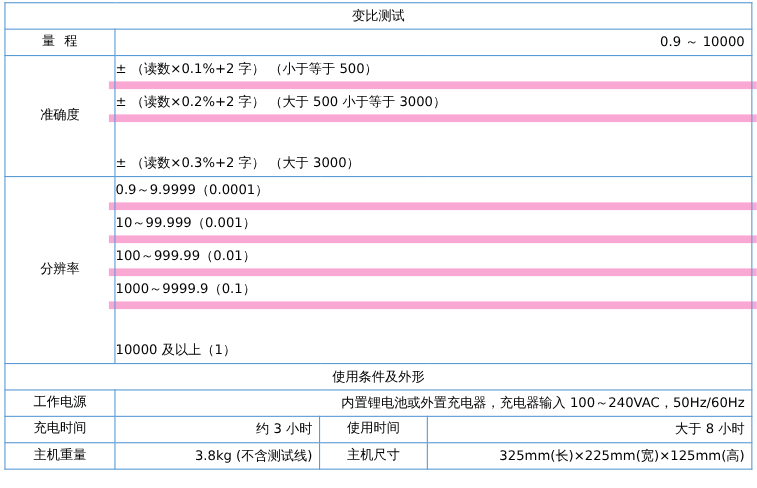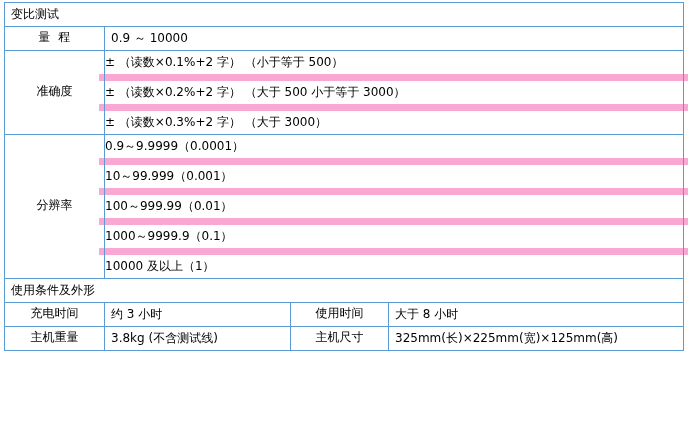--- a/index.html
+++ b/index.html
@@ -32,40 +32,42 @@
     font-size: 12px;
     line-height: 17px;
     vertical-align: middle;
     background: #ffffff;
     word-break: break-all;
   }
   td.section {
     background: #ddeefb;
     font-weight: normal;
     padding-left: 8px;
+    text-align: center;
   }
   td.label {
     text-align: center;
     padding-left: 4px;
     padding-right: 4px;
     font-family: Liberation Mono, monospace;
   }
   td.label-left {
-    text-align: left;
+    text-align: right;
     padding-left: 8px;
   }
   .sub {
     display: block;
     border-bottom: 7px solid #f9a8d4;
     padding: 3px 6px;
     line-height: 17px;
     margin: 0 -6px;
   }
   .sub:last-child {
     border-bottom: none;
+    margin-top: 26px;
   }
   .cellpad0 {
     padding: 0 !important;
   }
   .spaced {
     letter-spacing: 0.5px;
   }
 </style>
 </head>
 <body>
@@ -101,20 +103,24 @@
           <span class="sub">10～99.999（0.001）</span>
           <span class="sub">100～999.99（0.01）</span>
           <span class="sub">1000～9999.9（0.1）</span>
           <span class="sub">10000 及以上（1）</span>
         </td>
       </tr>
       <tr>
         <td class="section" colspan="4">使用条件及外形</td>
       </tr>
       <tr>
+        <td class="label">工作电源</td>
+        <td class="label-left" colspan="3">内置锂电池或外置充电器，充电器输入 100～240VAC，50Hz/60Hz</td>
+      </tr>
+      <tr>
         <td class="label">充电时间</td>
         <td class="label-left">约 3 小时</td>
         <td class="label">使用时间</td>
         <td class="label-left">大于 8 小时</td>
       </tr>
       <tr>
         <td class="label">主机重量</td>
         <td class="label-left">3.8kg (不含测试线)</td>
         <td class="label">主机尺寸</td>
         <td class="label-left">325mm(长)×225mm(宽)×125mm(高)</td>

